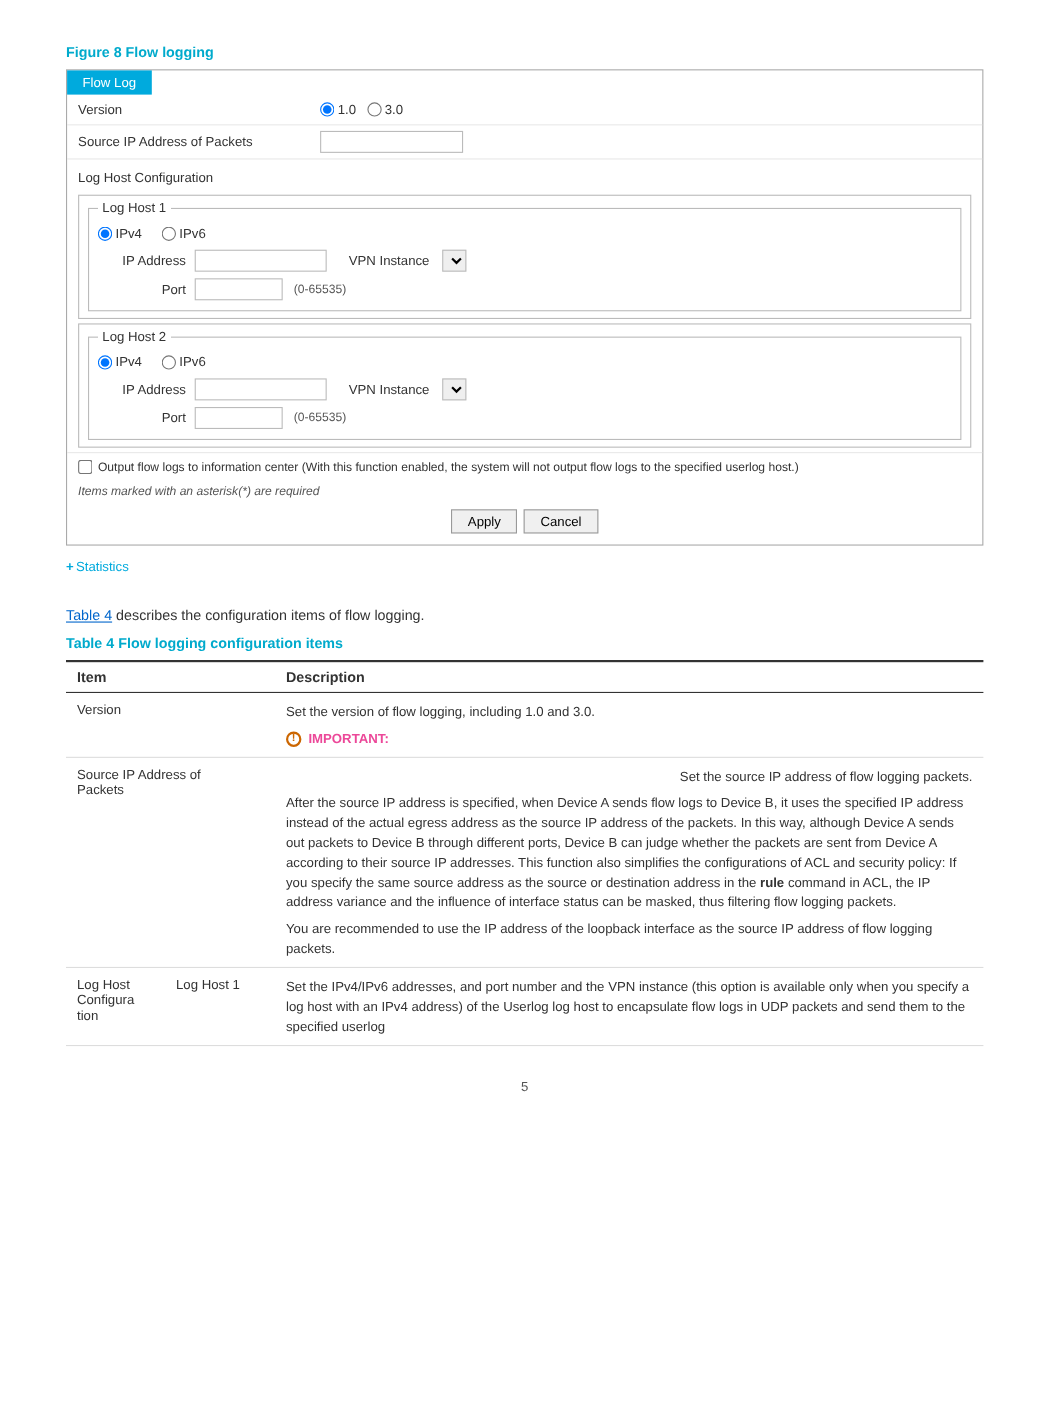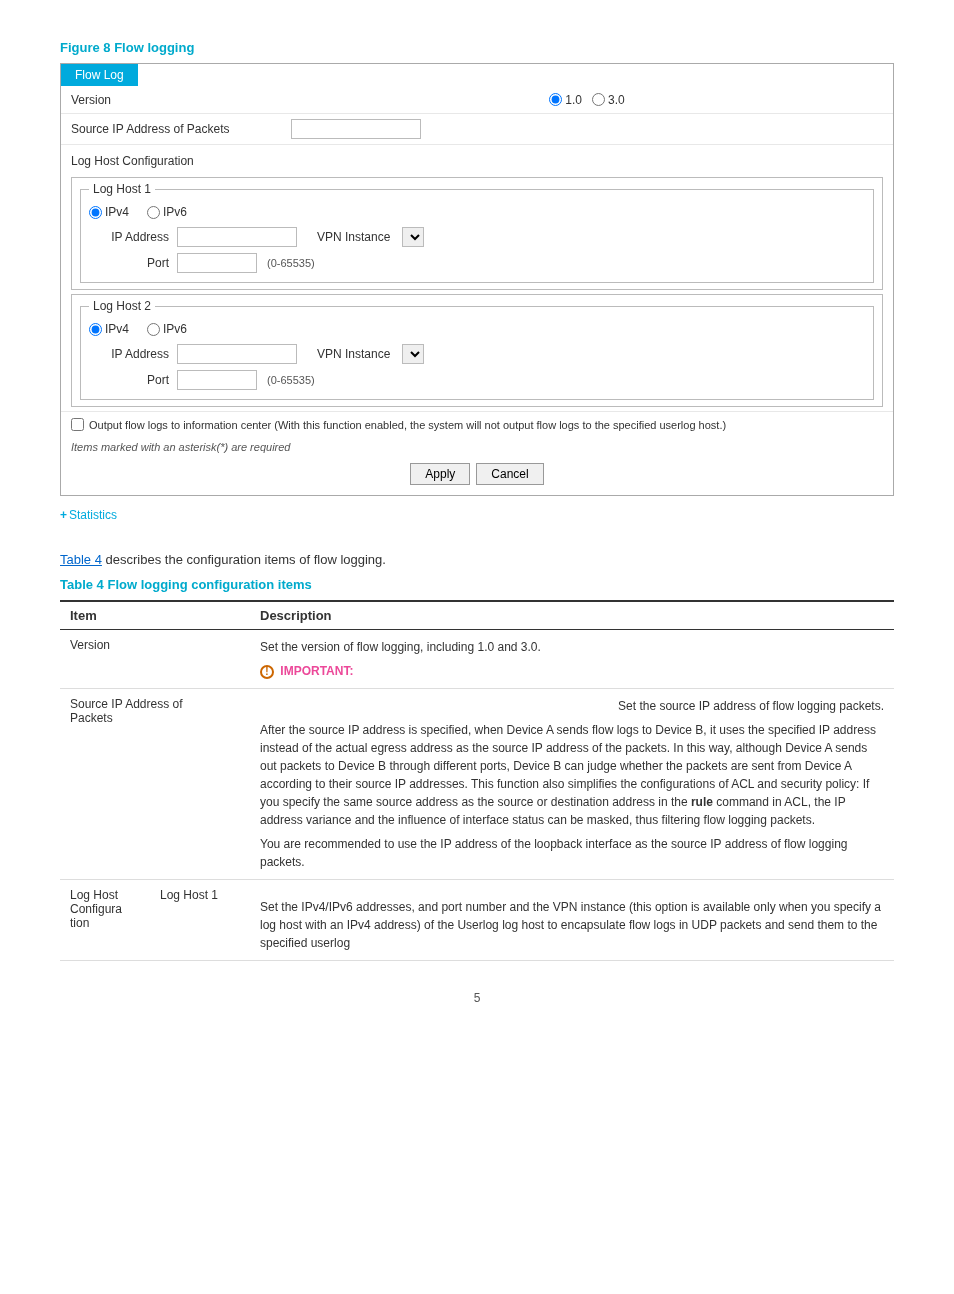--- a/index.html
+++ b/index.html
@@ -66,21 +66,20 @@
       border: 1px solid #bbb;
       padding: 2px 4px;
       font-size: 12px;
       height: 20px;
       width: 130px;
     }
     .radio-group {
       display: flex;
       align-items: center;
       gap: 10px;
-      justify-content: center;
     }
     .radio-group label {
       display: flex;
       align-items: center;
       gap: 3px;
       font-size: 12px;
     }
 
     
     .fieldset-group {
@@ -418,19 +417,19 @@
     </tr>
 
     <tr>
       <td class="item-col">
         <div class="sub-item-group">
           <div class="sub-col1">Log Host<br>Configura<br>tion</div>
           <div class="sub-col2">Log Host 1</div>
         </div>
       </td>
       <td class="desc-col">
-        <p style="line-height:1.5;margin-top:10px;">Set the IPv4/IPv6 addresses, and port number and the VPN instance (this option is available only when you specify a log host with an IPv4 address) of the Userlog log host to encapsulate flow logs in UDP packets and send them to the specified userlog</p>
+        <p style="line-height:1.5;">Set the IPv4/IPv6 addresses, and port number and the VPN instance (this option is available only when you specify a log host with an IPv4 address) of the Userlog log host to encapsulate flow logs in UDP packets and send them to the specified userlog</p>
       </td>
     </tr>
   </tbody>
 </table>
 
 <div class="page-number">5</div>
 
 </body></html>

